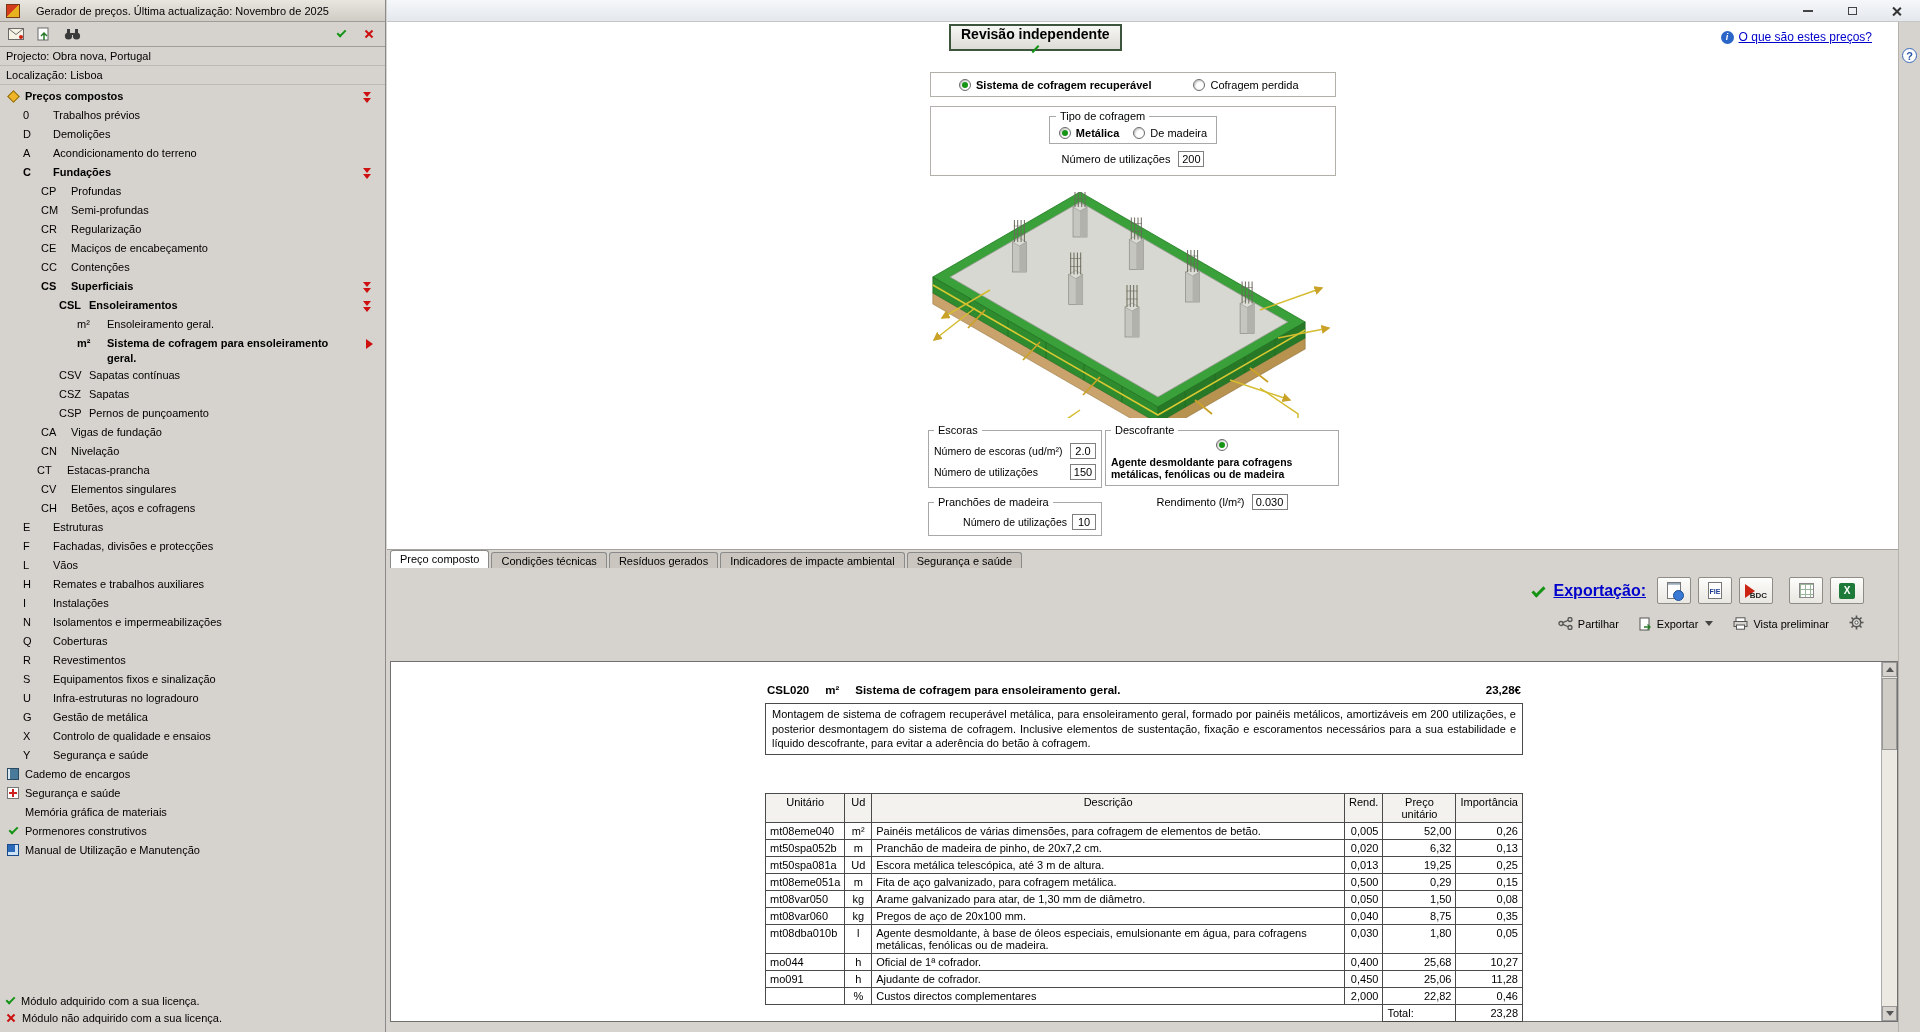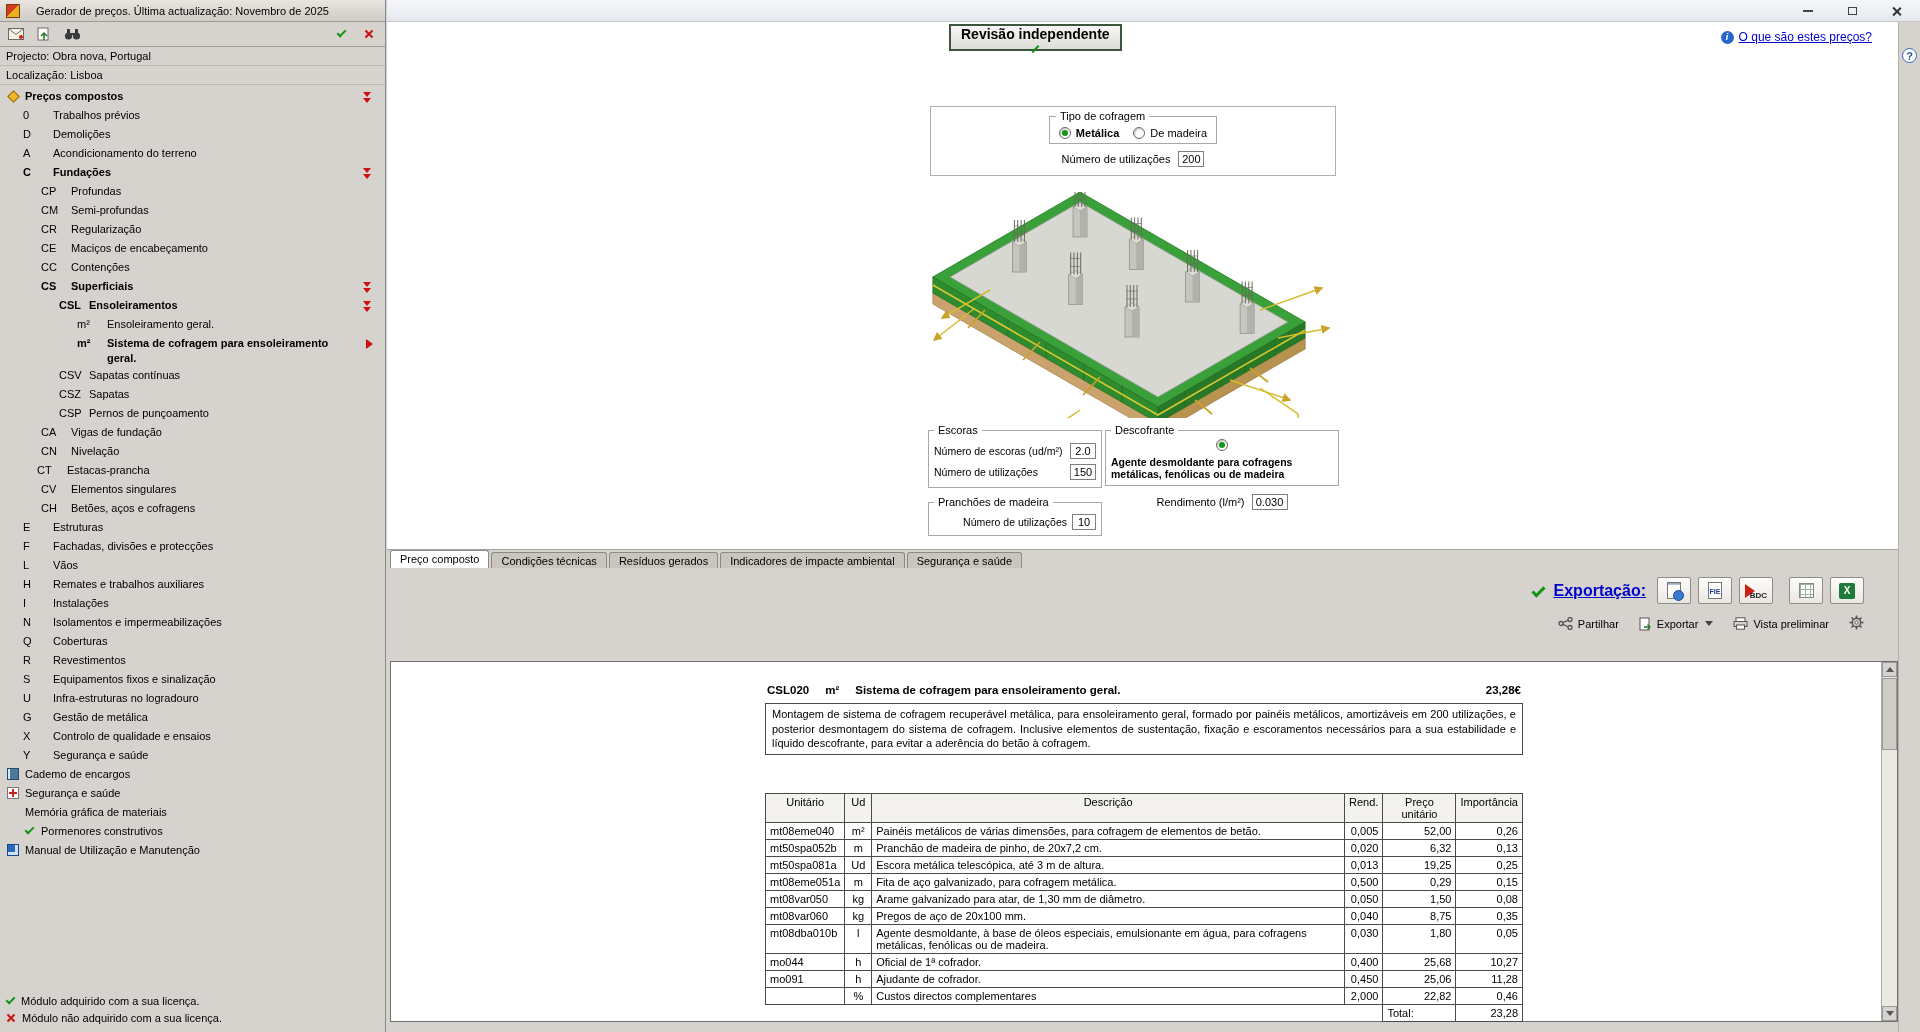--- a/index.html
+++ b/index.html
@@ -349,21 +349,21 @@
           <span class="ti ti-seg"></span>
         </span>
         <span class="tree-label">Segurança e saúde</span>
       </div>
       <div class="tree-row" style="padding-left: 5px;">
         <span class="ti-wrap">
           <span class="ti ti-empty"></span>
         </span>
         <span class="tree-label">Memória gráfica de materiais</span>
       </div>
-      <div class="tree-row" style="padding-left: 21px;">
+      <div class="tree-row" style="padding-left: 5px;">
         <span class="ti-wrap">
           <span class="glyph-check"></span>
         </span>
         <span class="tree-label">Pormenores construtivos</span>
       </div>
       <div class="tree-row" style="padding-left: 5px;">
         <span class="ti-wrap">
           <span class="ti ti-manual"></span>
         </span>
         <span class="tree-label">Manual de Utilização e Manutenção</span>
@@ -405,20 +405,30 @@
   <div class="revision-badge">
     <span>Revisão independente</span>
     <span class="glyph-check"></span>
   </div>
 
   <div class="prices-link">
     <span class="info-ic"></span>
     <span class="txt">O que são estes preços?</span>
   </div>
 
+  <div class="box-radios">
+    <span class="radio-item">
+      <span class="radio sel"></span>
+      <span class="rlabel bold">Sistema de cofragem recuperável</span>
+    </span>
+    <span class="radio-item">
+      <span class="radio"></span>
+      <span class="rlabel">Cofragem perdida</span>
+    </span>
+  </div>
 
   <div class="box-tipo">
     <fieldset class="fs-tipo">
       <legend>Tipo de cofragem</legend>
       <span class="radio-item">
         <span class="radio sel"></span>
         <span class="rlabel bold">Metálica</span>
       </span>
       <span class="radio-item">
         <span class="radio"></span>

